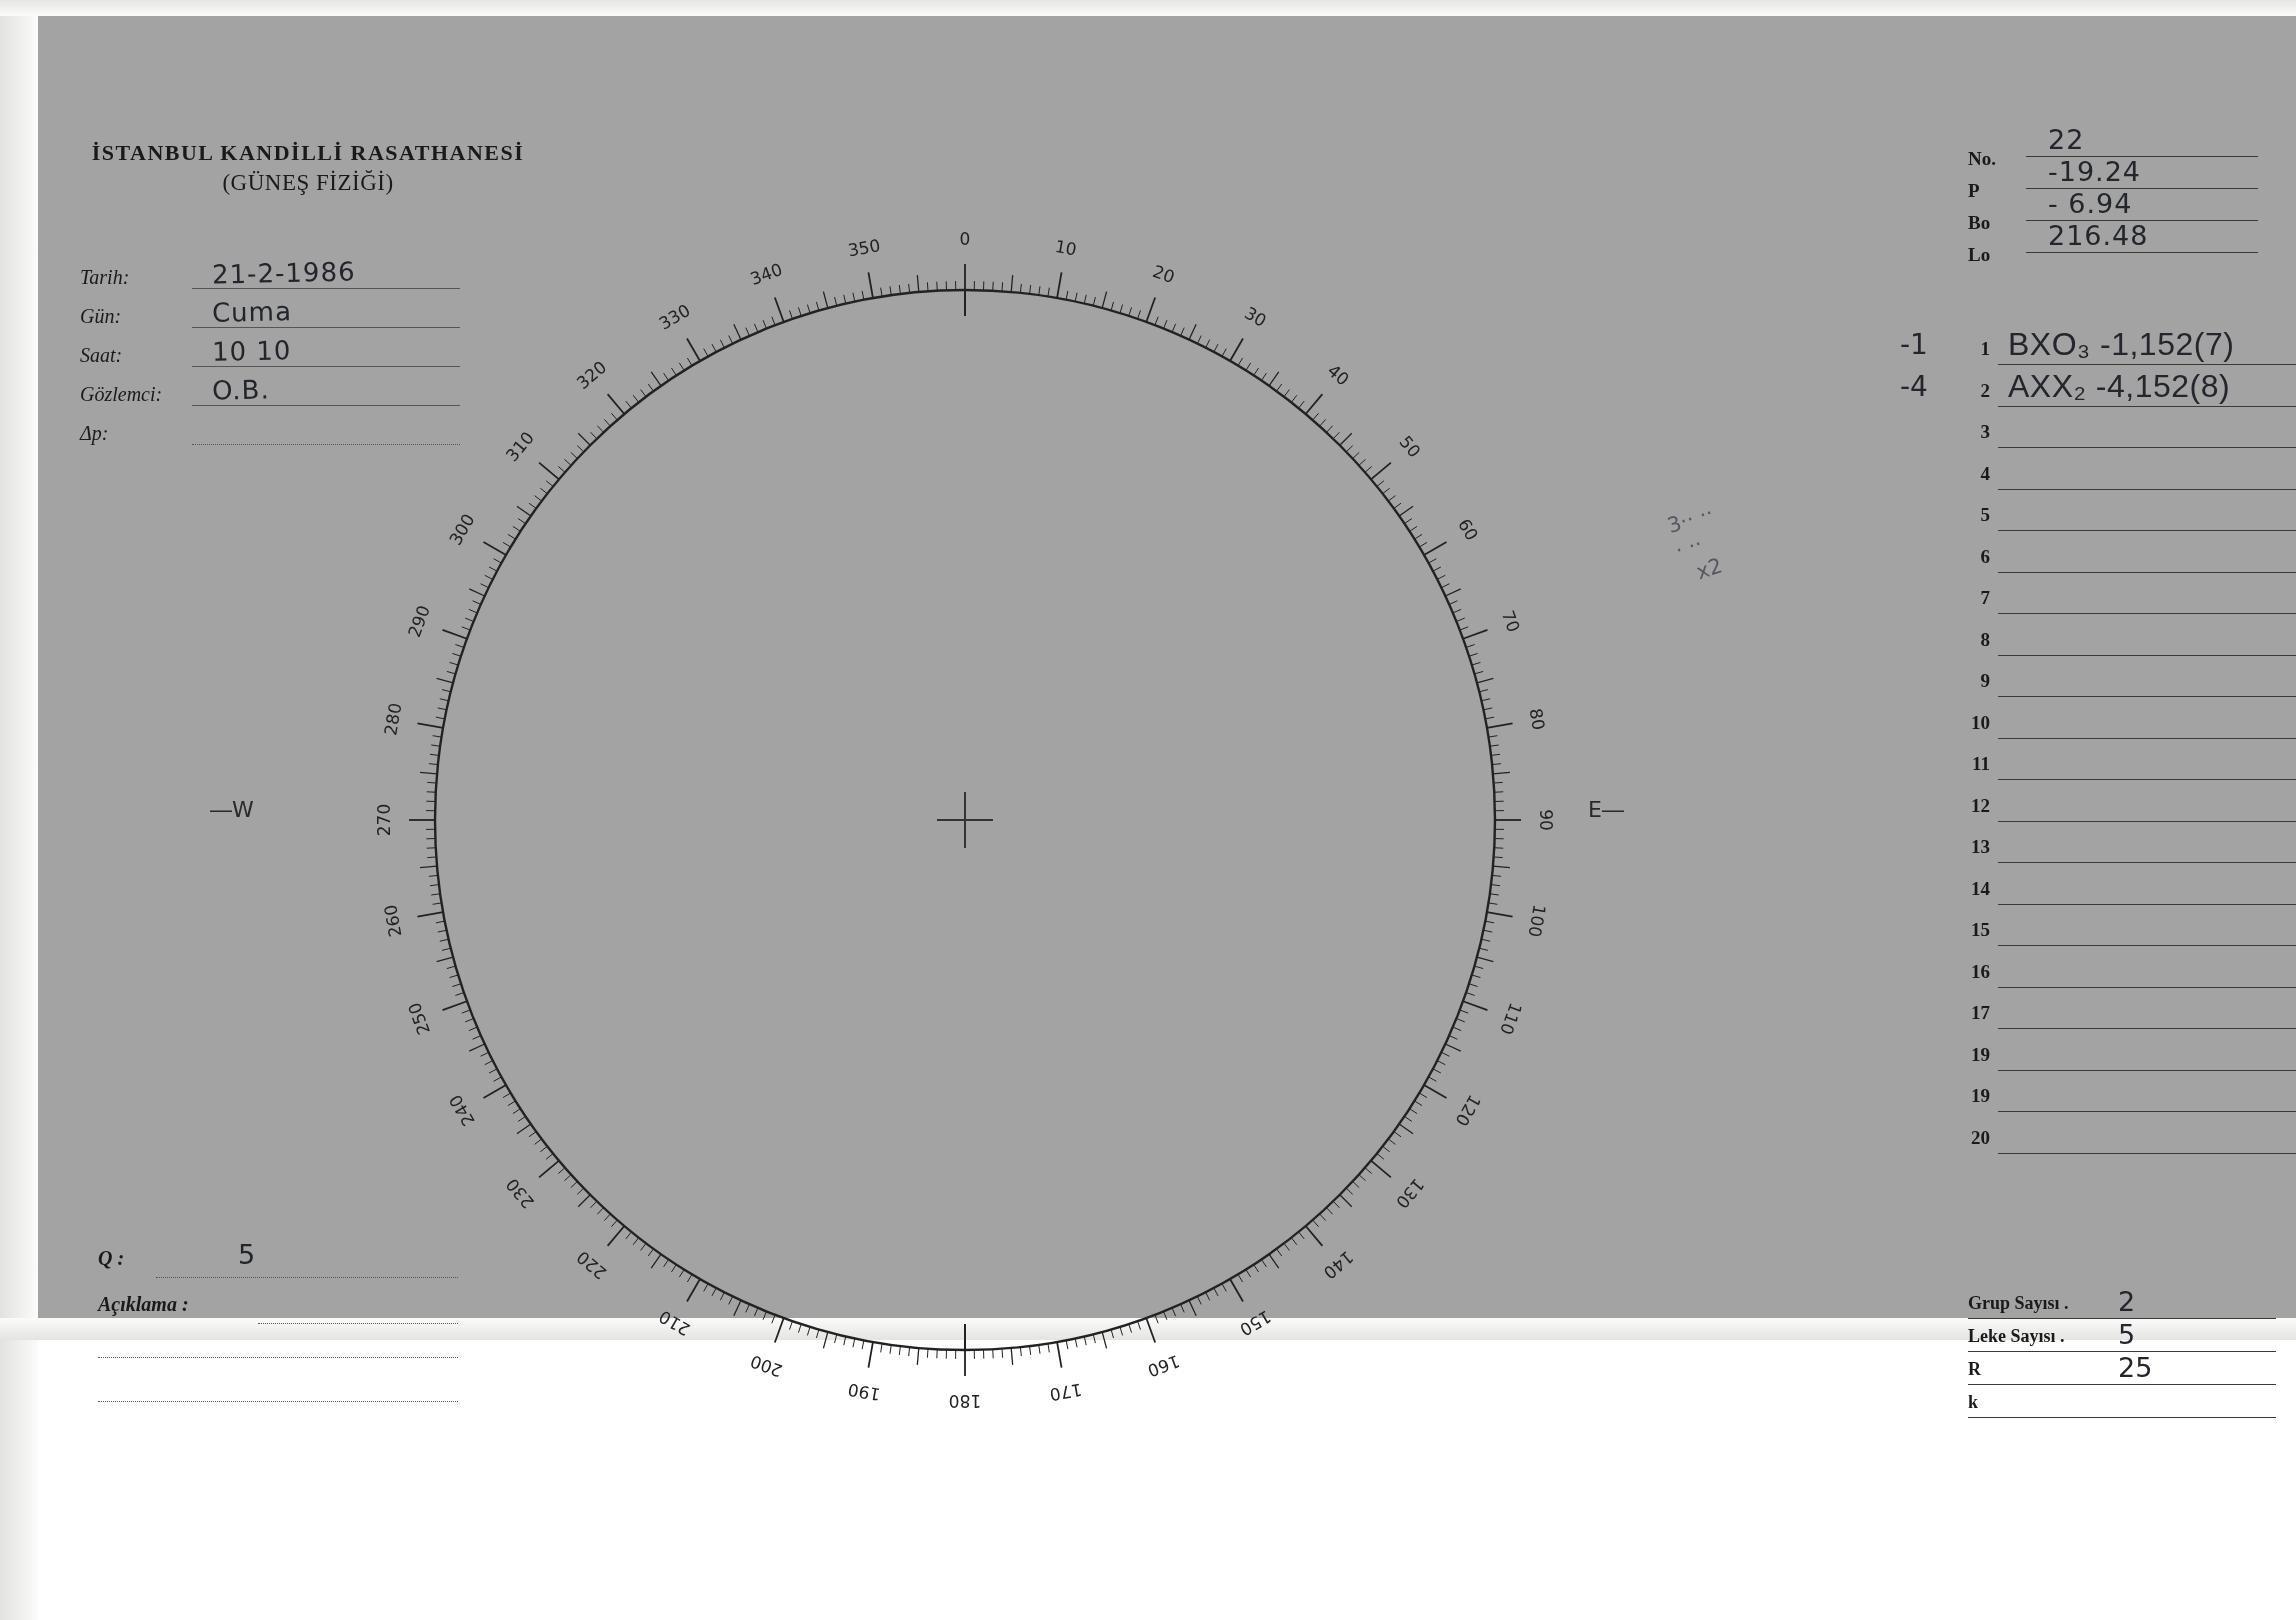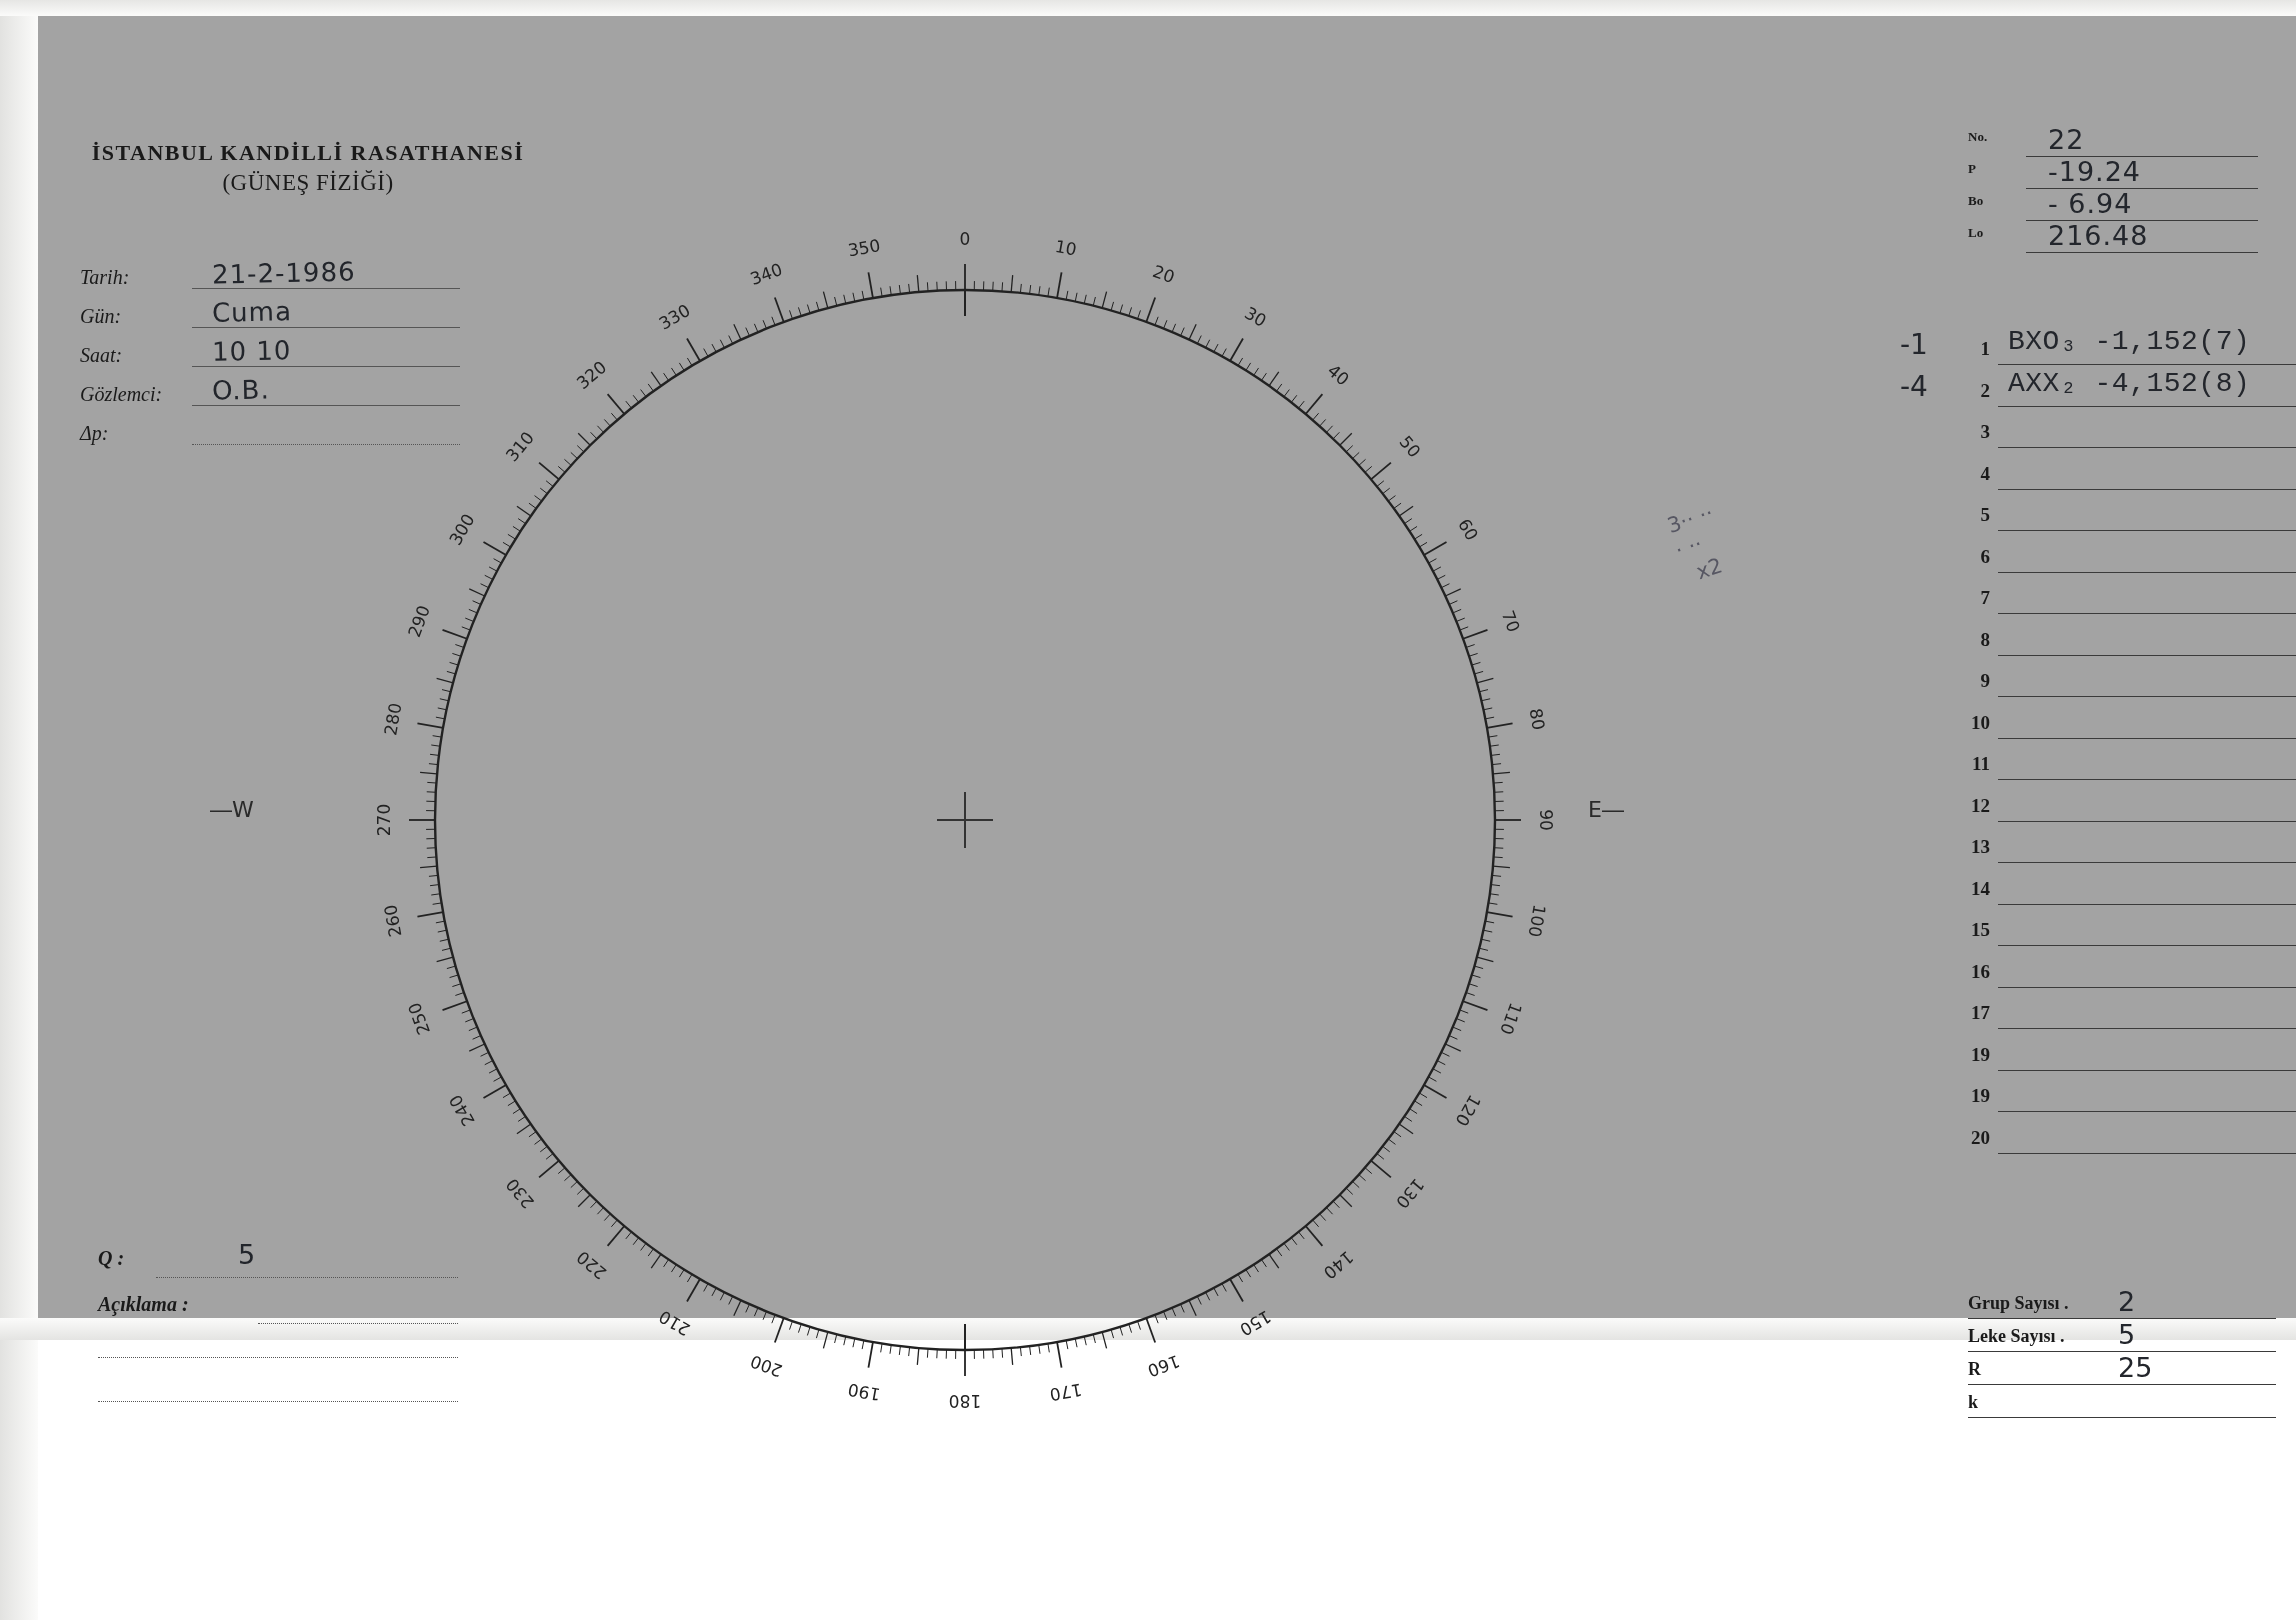--- a/index.html
+++ b/index.html
@@ -141,24 +141,24 @@
     top: 128px;
     width: 290px;
   }
   .rt-row {
     position: relative;
     height: 32px;
   }
   .rt-label {
     position: absolute;
     left: 0;
-    top: 1px;
+    top: 20px;
     font-family: "Liberation Serif", serif;
     font-weight: bold;
-    font-size: 13px;
+    font-size: 19px;
   }
   .rt-line {
     position: absolute;
     left: 58px;
     right: 0;
     top: 28px;
     border-bottom: 1px solid #3a3a3a;
   }
   .rt-val {
     position: absolute;
@@ -196,22 +196,22 @@
     position: absolute;
     left: 38px;
     right: -18px;
     top: 34px;
     border-bottom: 1px solid #3a3a3a;
   }
   .nl-val {
     position: absolute;
     left: 48px;
     top: -4px;
-    font-family: Liberation Mono, monospace;
-    font-size: 28px;
+    font-family: Liberation Sans, sans-serif;
+    font-size: 32px;
     letter-spacing: 0.5px;
     color: #23262c;
     white-space: nowrap;
   }
   .nl-mark {
     position: absolute;
     left: -60px;
     top: -2px;
     font-family: "DejaVu Sans", sans-serif;
     font-size: 28px;

